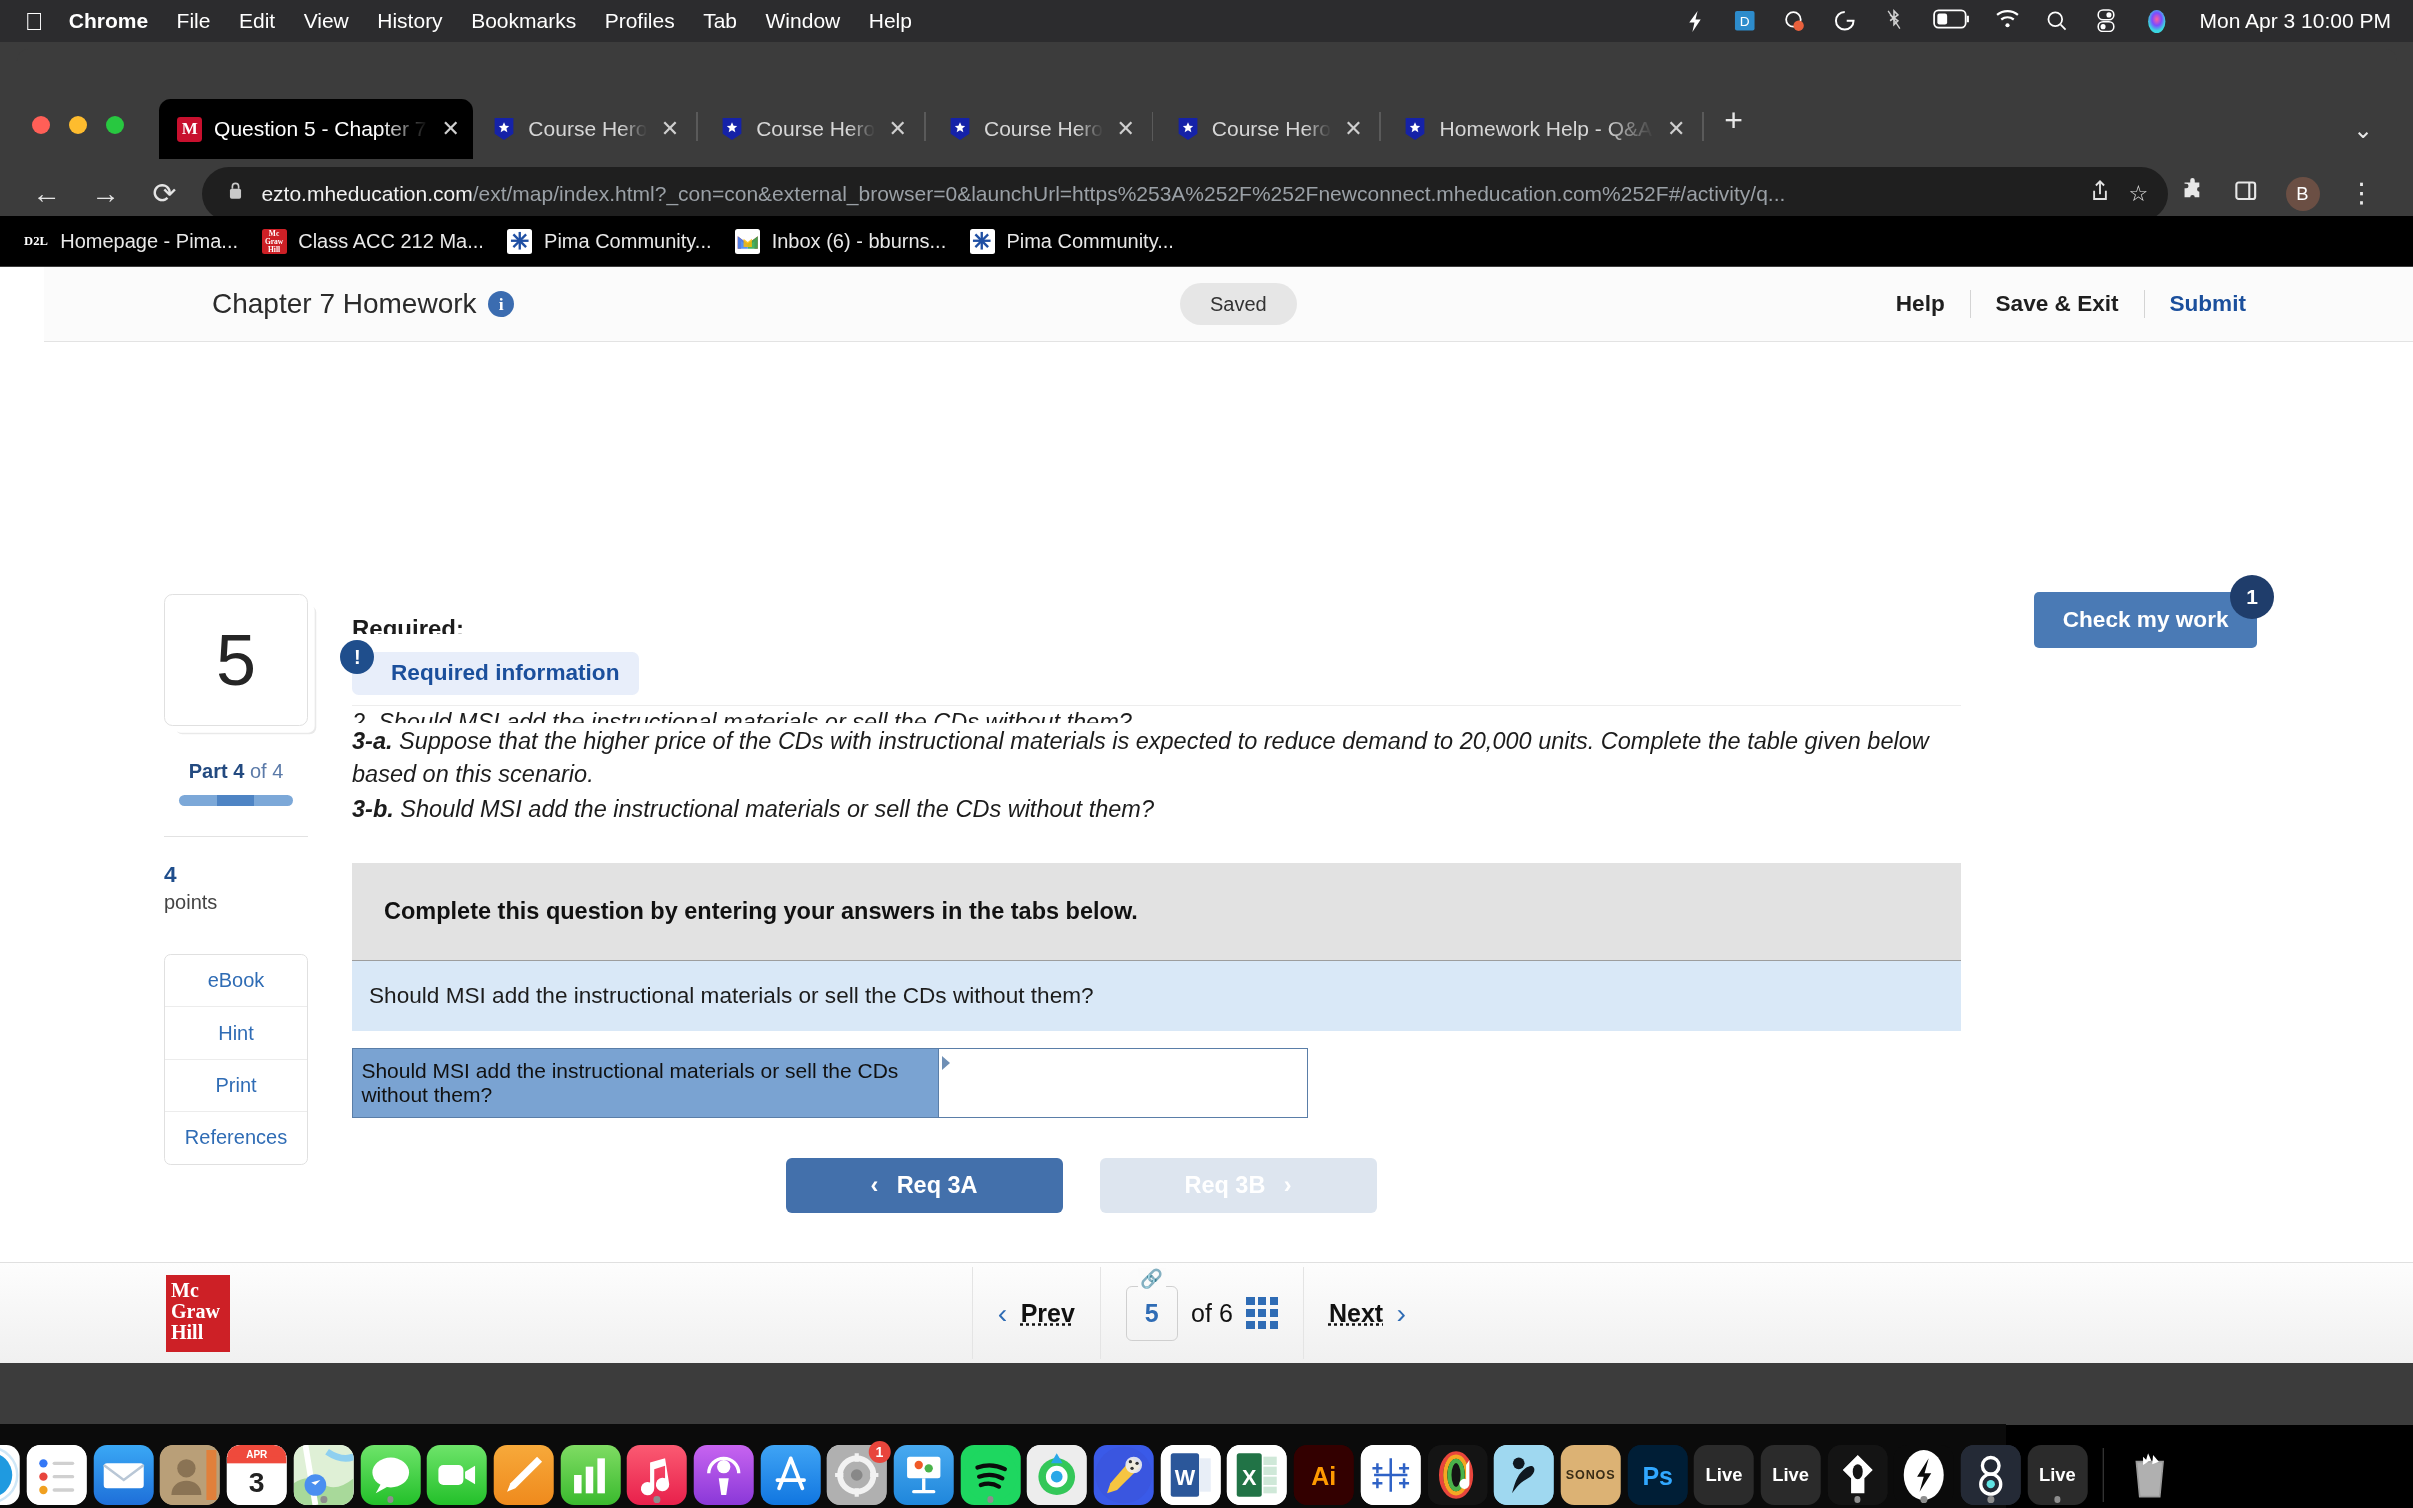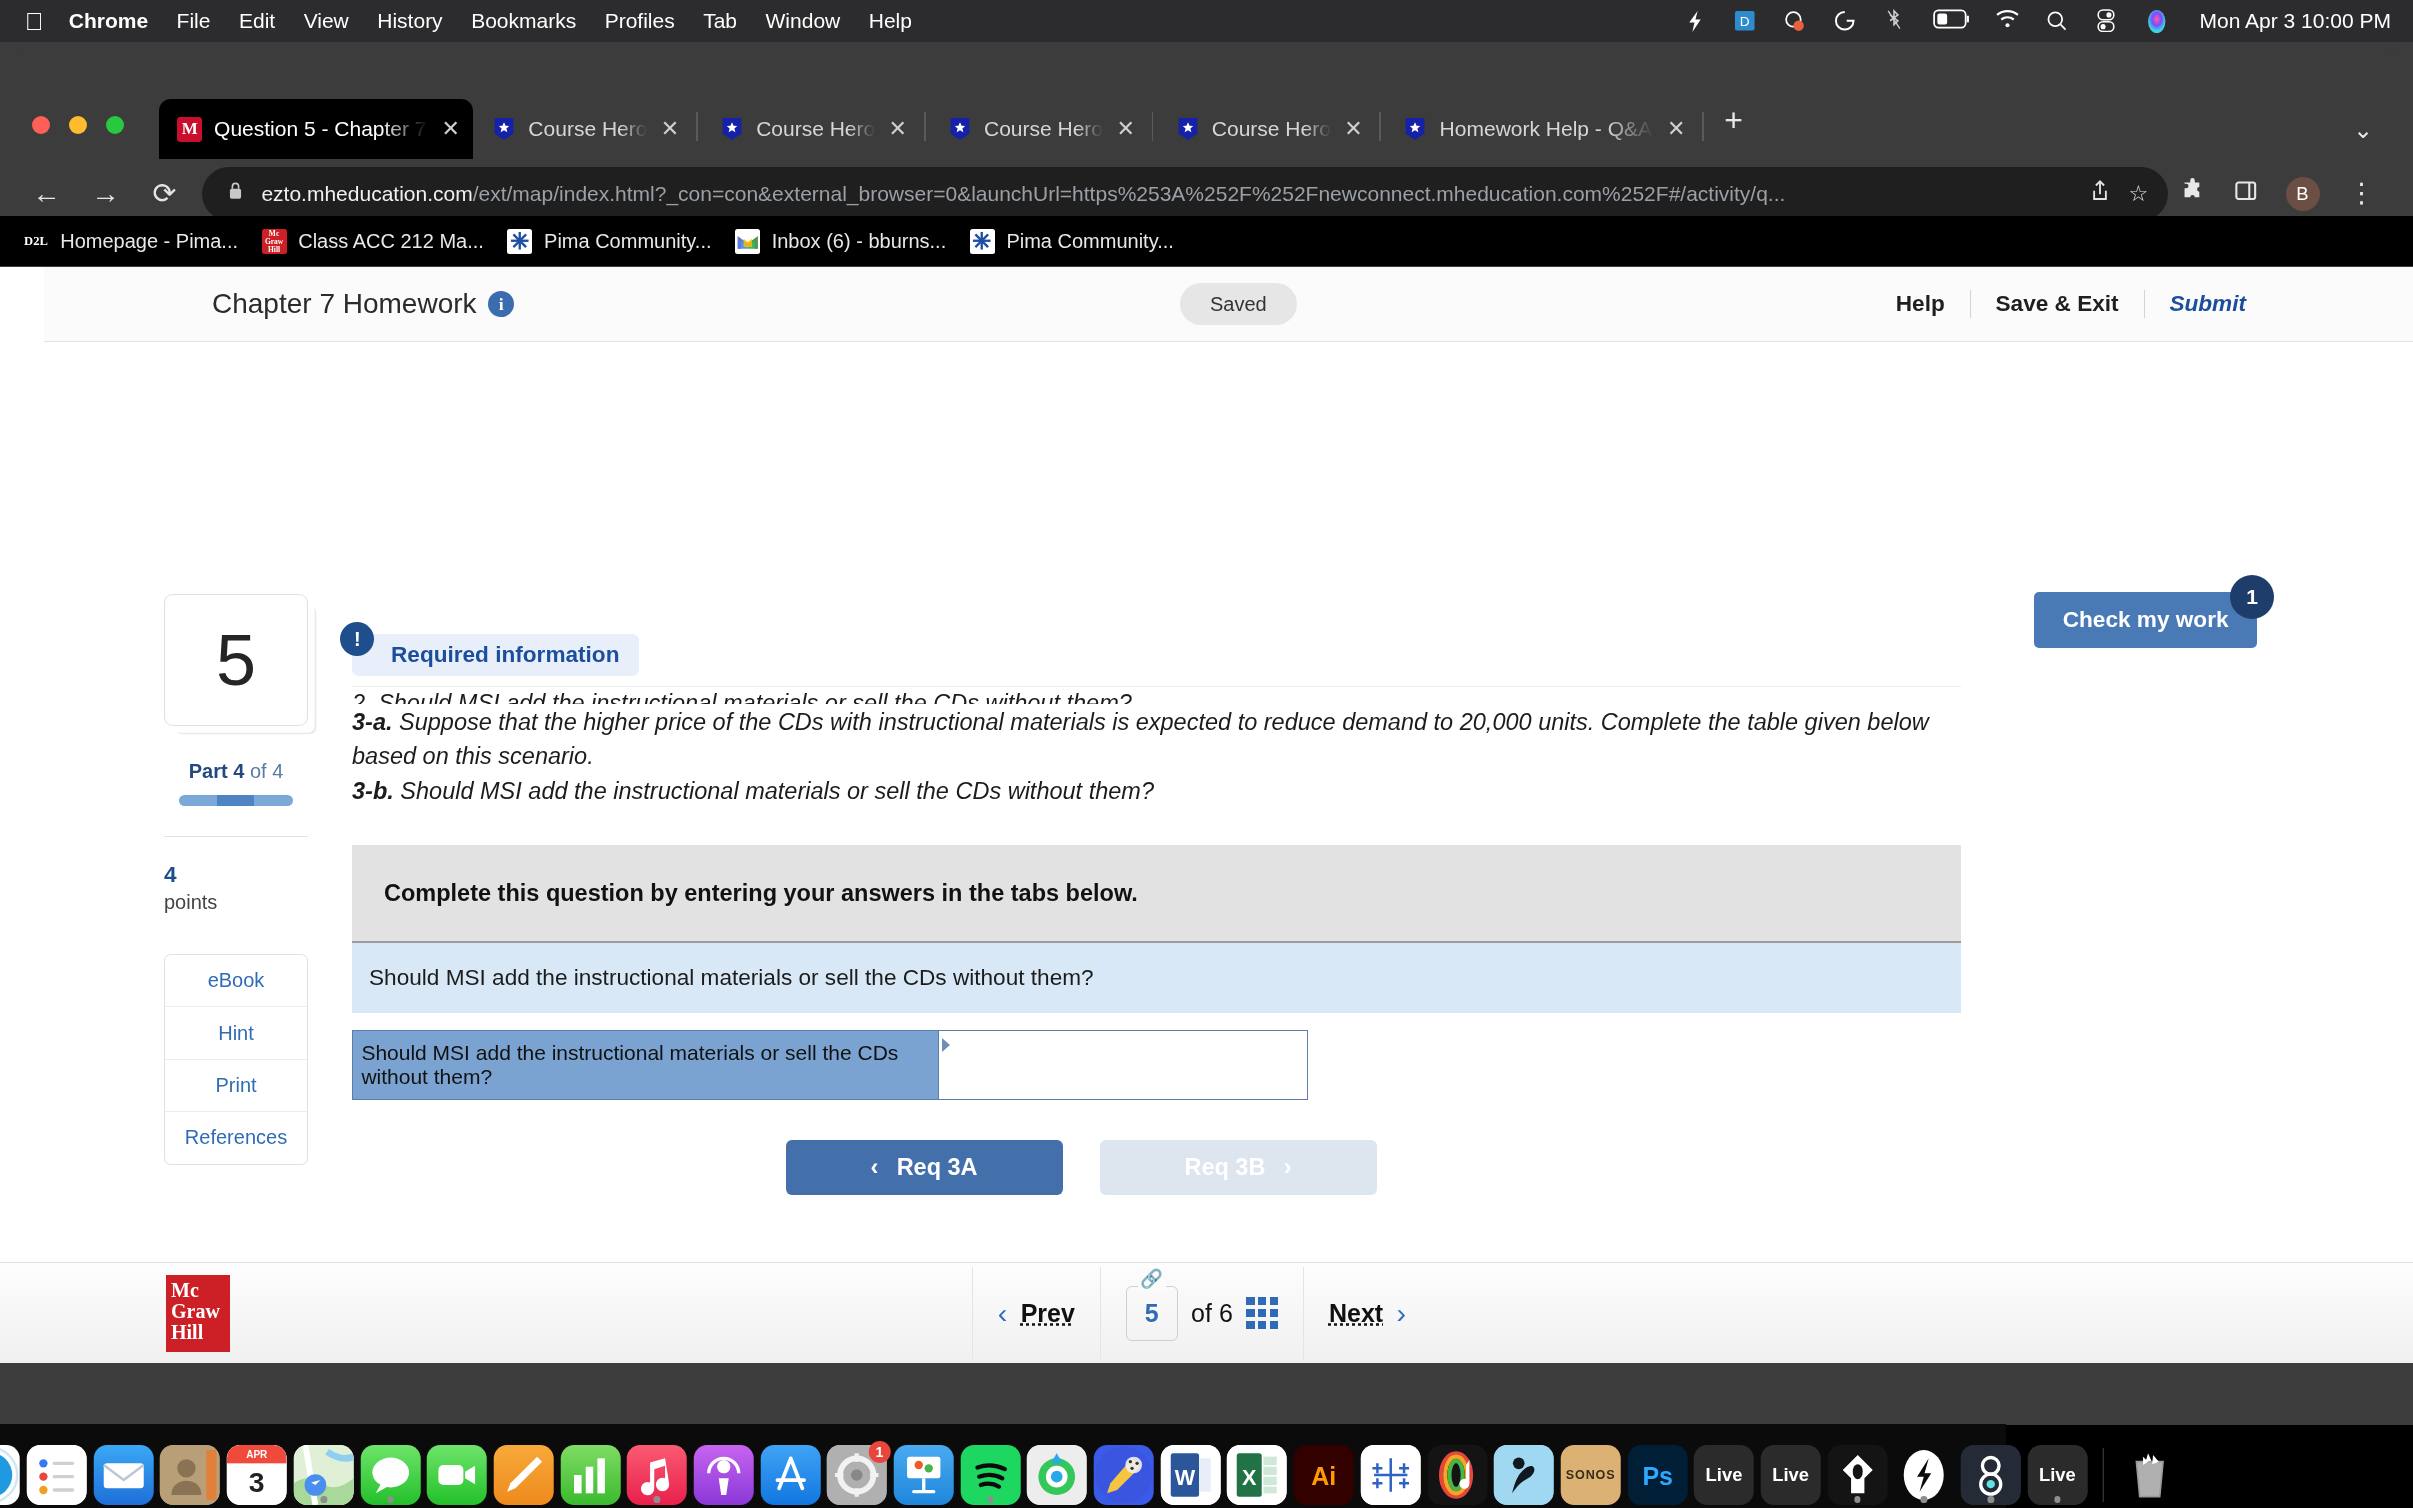--- a/index.html
+++ b/index.html
@@ -82,21 +82,21 @@
   .page { position: absolute; top: 225px; left: 0; width: 2413px; height: 1096px; background: #fff; padding-left: 44px; }
   .appheader { height: 75px; background: #fbfbfb; border-bottom: 0.8px solid #e3e3e3;
       display: flex; align-items: center; position: relative; }
   .apptitle { margin-left: 168px; font-size: 28px; color: #2b2b2b; font-weight: 500; display:flex; align-items:center; gap:11.7px;}
   .infoico { width: 26px; height: 26px; border-radius: 50%; background: #3b6cb0; color: #fff;
      display:flex; align-items:center; justify-content:center; font-size:17.6px; font-family:"Liberation Serif",serif; font-weight:bold;}
   .savedpill { position: absolute; left: 1136px; background: #e6e6e6; color: #333;
      border-radius: 22px; padding: 9.2px 30px; font-size: 20px; }
   .hdr-right { position: absolute; right: 142px; display: flex; align-items: center; font-size: 22.6px; font-weight: bold; }
   .hdr-right a { padding: 0 25px; color: #1f1f1f; text-decoration: none; }
-  .hdr-right a.blue { color: #1b4f9c; font-style: italic; }
+  .hdr-right a.blue { color: #1b4f9c; }
   .hdr-right .vsep { width: 0.8px; height: 28.5px; background: #d4d4d4; }
 
   .checkwork {
     position: absolute; top: 325px; right: 156px; background: #4a7ab5; color: #fff;
     font-size: 22.6px; font-weight: bold; border: none; border-radius: 5px; padding: 15px 28.5px;
   }
   .checkbadge { position: absolute; top: 308px; right: 139px; width: 44px; height: 44px; border-radius: 50%;
     background: #1f3d6b; color: #fff; display:flex; align-items:center; justify-content:center; font-size:21px; font-weight:bold; }
 
   
@@ -477,20 +477,21 @@
         <div class="ptslbl">points</div>
         <div class="railbtns">
           <a href="#">eBook</a>
           <a href="#">Hint</a>
           <a href="#">Print</a>
           <a href="#">References</a>
         </div>
       </div>
 
       <div class="main">
+        <div class="reqword">Required:</div>
         <div class="reqinfo">
           <span class="bang">!</span>
           <span>Required information</span>
         </div>
         <div class="qsep"></div>
 
         <div class="qtext">
           <span class="clip">2. Should MSI add the instructional materials or sell the CDs without them?</span>
           <p><b>3-a.</b> <span>Suppose that the higher price of the CDs with instructional materials is expected to reduce demand to 20,000 units. Complete the table given below based on this scenario.</span></p>
           <p><b>3-b.</b> <span>Should MSI add the instructional materials or sell the CDs without them?</span></p>

